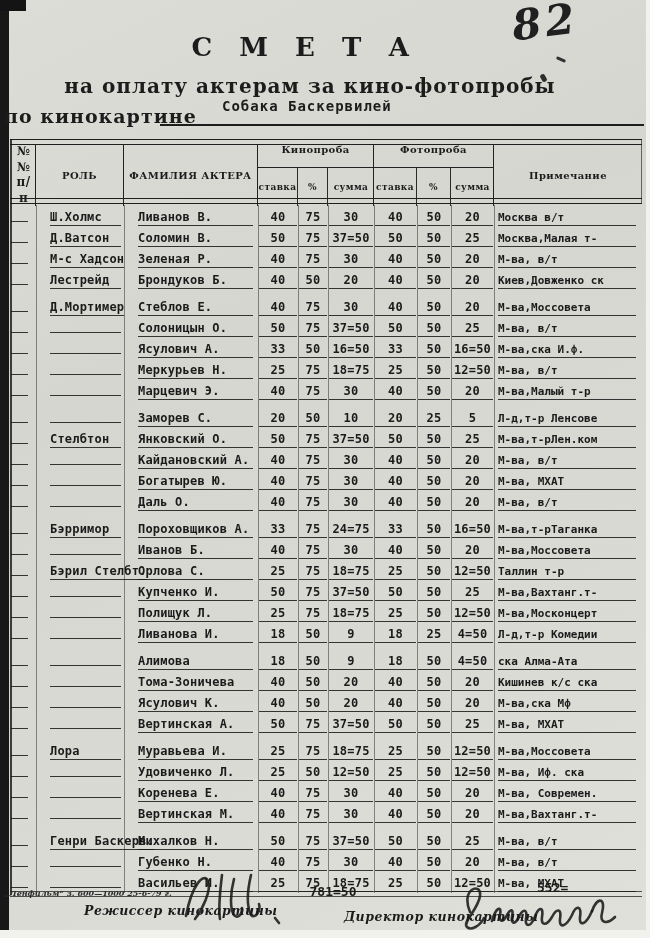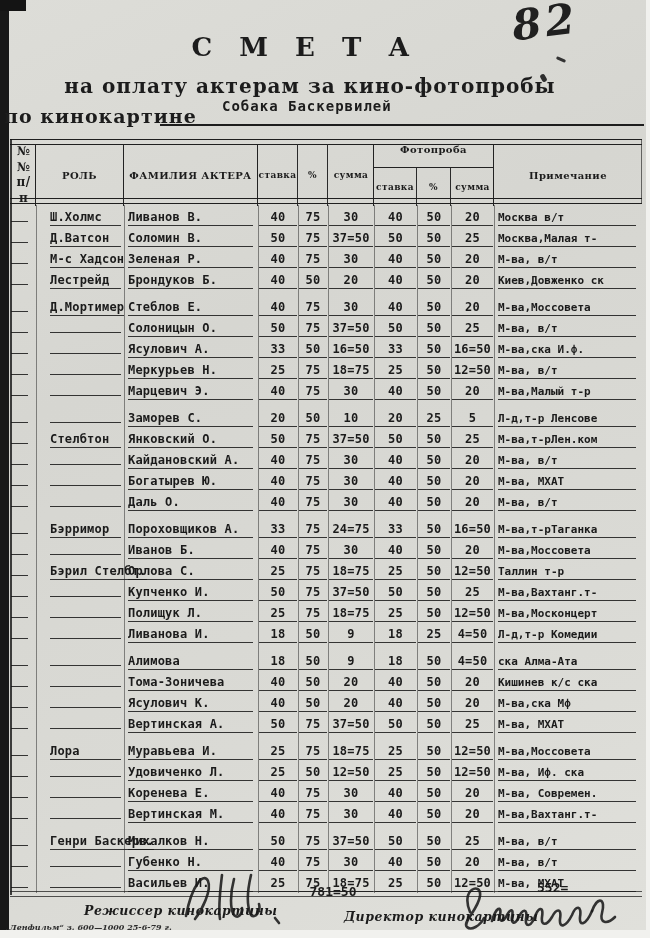--- a/index.html
+++ b/index.html
@@ -53,36 +53,36 @@
   .tbody{position:absolute;left:10px;top:205px;width:632px;}
   .trow{display:grid;grid-template-columns:26px 88px 134px 40px 30px 46px 43px 34px 43px 1fr;
     height:21px;align-items:end;}
   .trow.gap{margin-top:6px;}
   .cell{position:relative;overflow:visible;}
   .cell .ul{display:inline-block;min-width:96%;border-bottom:1.3px solid rgba(22,22,22,.85);
     padding-bottom:1px;white-space:nowrap;
     font:700 12px "DejaVu Sans Mono",monospace;letter-spacing:.2px;color:#1b1b1b;}
   .c-num .ul{min-width:65%;margin-left:1px;}
   .c-role{padding-left:14px;}
-  .c-actor{padding-left:4px;}
+  .c-actor{padding-left:14px;}
   .c-n{text-align:center;}
   .c-n .ul{text-align:center;}
   .c-note{padding-left:4px;}
   .c-note .ul{font-size:11px;letter-spacing:0;}
   
   .vlines{position:absolute;left:10px;top:205px;width:632px;height:688px;pointer-events:none;}
   .vline{position:absolute;top:0;width:1.2px;height:100%;background:rgba(35,35,35,.5);}
   
   .total-kino{position:absolute;left:298px;top:884px;width:70px;text-align:center;
     font:700 13px "DejaVu Sans Mono",monospace;}
   .total-foto{position:absolute;left:504px;top:880px;width:60px;
     font:700 13px "DejaVu Sans Mono",monospace;margin-left:33px;}
   .regisseur-label{position:absolute;left:84px;top:903px;font:italic 700 12.5px "DejaVu Serif",serif;letter-spacing:.5px;}
   .director-label{position:absolute;left:344px;top:909px;font:italic 700 12.5px "DejaVu Serif",serif;letter-spacing:.5px;}
-  .print-info{position:absolute;left:5px;top:922px;font:italic 700 8px "DejaVu Serif",serif;color:#2c2c2c;}
+  .print-info{position:absolute;left:5px;top:888px;font:italic 700 8px "DejaVu Serif",serif;color:#2c2c2c;}
   .sig1{position:absolute;left:178px;top:866px;}
   .sig2{position:absolute;left:452px;top:880px;}
   .sig path{fill:none;stroke:#1a1a1a;stroke-width:2.6;stroke-linecap:round;opacity:.88;}
 </style>
 </head>
 <body>
 
 <div class="page">
 
   <div class="left-bar"></div>
@@ -101,20 +101,21 @@
     <span class="film-line"></span>
   </div>
 
   <div class="dbl rule-top"></div>
 
   <div class="thead">
     <div class="th th-num">№№ п/п</div>
     <div class="th">РОЛЬ</div>
     <div class="th">ФАМИЛИЯ АКТЕРА</div>
     <div class="th th-group">
+      <div class="group-label">Кинопроба</div>
       <div class="subs subs-kino">
         <span>ставка</span>
         <span>%</span>
         <span>сумма</span>
       </div>
     </div>
     <div class="th th-group">
       <div class="group-label">Фотопроба</div>
       <div class="subs subs-foto">
         <span>ставка</span>

